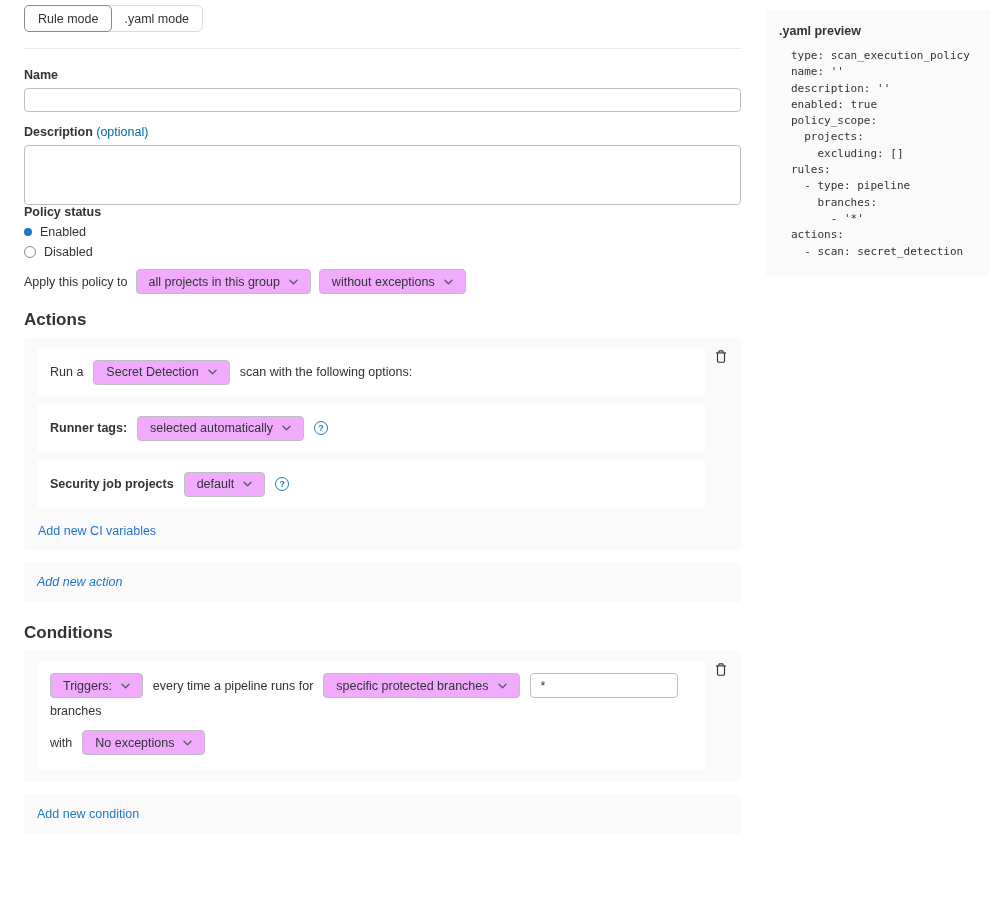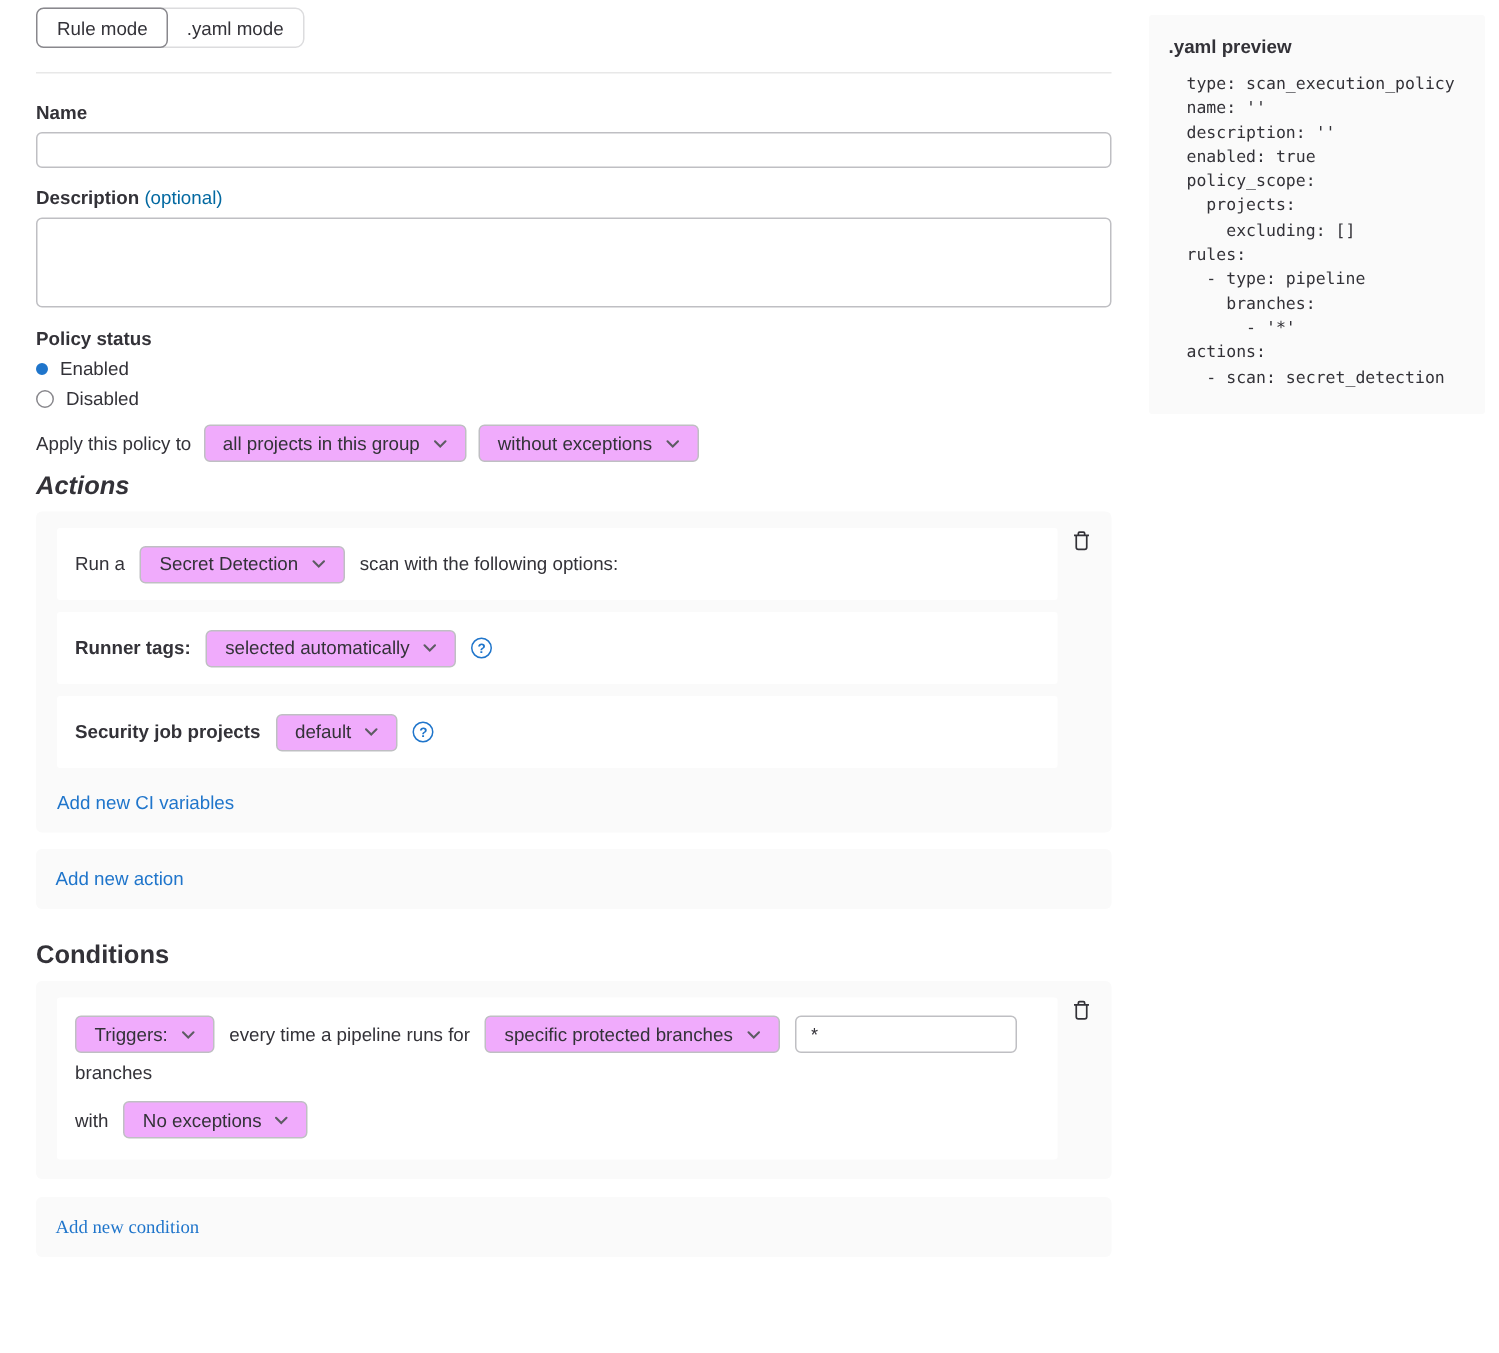--- a/index.html
+++ b/index.html
@@ -51,29 +51,29 @@
   }
   .textarea {
     display: block; width: 100%; height: 60px;
     margin-top: 6px; resize: none;
     border: 1px solid #bfbfc3; border-radius: 4px;
     padding: 6px 10px; font-size: 12.5px;
     font-family: "Liberation Sans", sans-serif;
     color: #333238; outline: none;
   }
 
-  .status-label { font-weight: bold; font-size: 12.5px; margin-top: 14px; }
+  .status-label { font-weight: bold; font-size: 12.5px; }
   .radio-row { display: flex; align-items: center; gap: 8px; margin-top: 6px; height: 14px; cursor: pointer; }
   .radio { flex: 0 0 auto; border-radius: 50%; }
   .radio.checked { width: 6px; height: 6px; border: 4px solid #1f75cb; background: #fff; }
   .radio.unchecked { width: 12px; height: 12px; border: 1px solid #89888d; background: #fff; }
 
   .section-heading { font-size: 17px; font-weight: bold; color: #333238; }
   .h-scope { margin-top: 29px; }
-  .h-actions { margin-top: 6px; font-style: italic; }
+  .h-actions { margin-top: 16px; }
   .h-conditions { margin-top: 21px; }
 
   .apply-row { display: flex; align-items: center; gap: 8px; margin-top: 10px; }
 
   .dropdown {
     display: inline-flex; align-items: center; gap: 9px;
     height: 25px; padding: 0 12px;
     background: #f0abfc;
     border: 1px solid #bfbfc3; border-radius: 4px;
     font-size: 12.5px; color: #333238;
@@ -114,22 +114,22 @@
   .link {
     color: #1f75cb; font-size: 12.5px; text-decoration: none; cursor: pointer; display: inline-block;
   }
   .panel .link { margin-top: 16px; margin-left: 0; }
 
   .gray-bar {
     background: #fafafa; border-radius: 4px;
     height: 40px; display: flex; align-items: center;
     padding: 0 13px;
   }
-  .bar-action { margin-top: 11px; }
-  .bar-condition { margin-top: 12px; font-family: Liberation Serif, serif; }
+  .bar-action { margin-top: 11px; font-style: italic; }
+  .bar-condition { margin-top: 12px; }
 
   .bold-label { font-weight: bold; white-space: nowrap; }
 
   .cond-input {
     height: 25px; width: 148px;
     border: 1px solid #bfbfc3; border-radius: 4px;
     padding: 0 10px; font-size: 12.5px;
     font-family: "Liberation Sans", sans-serif;
     color: #333238; outline: none;
   }

